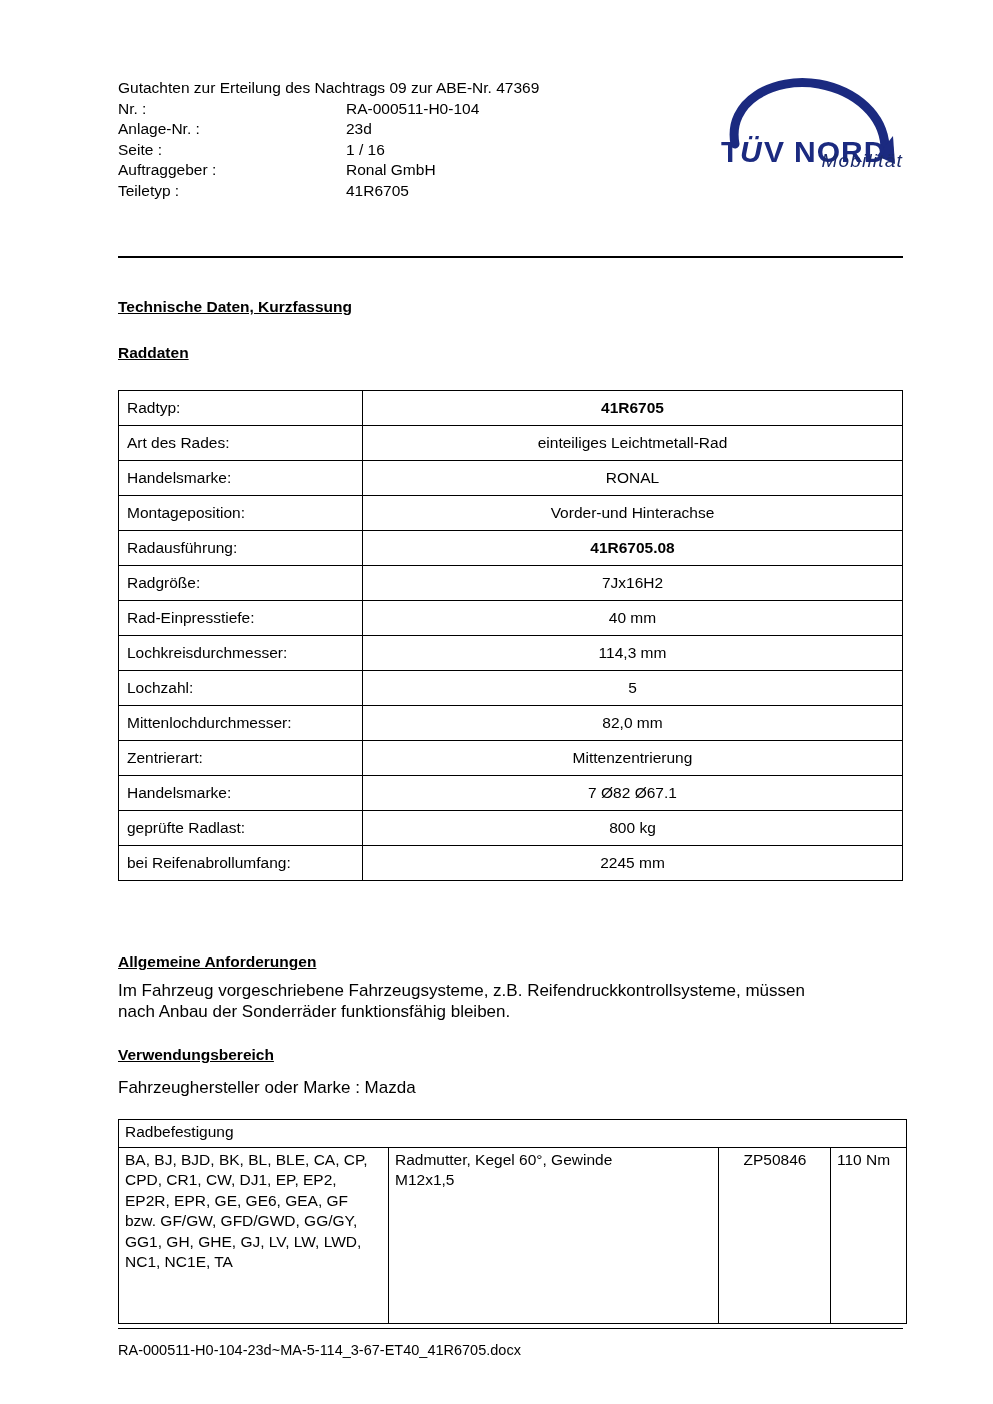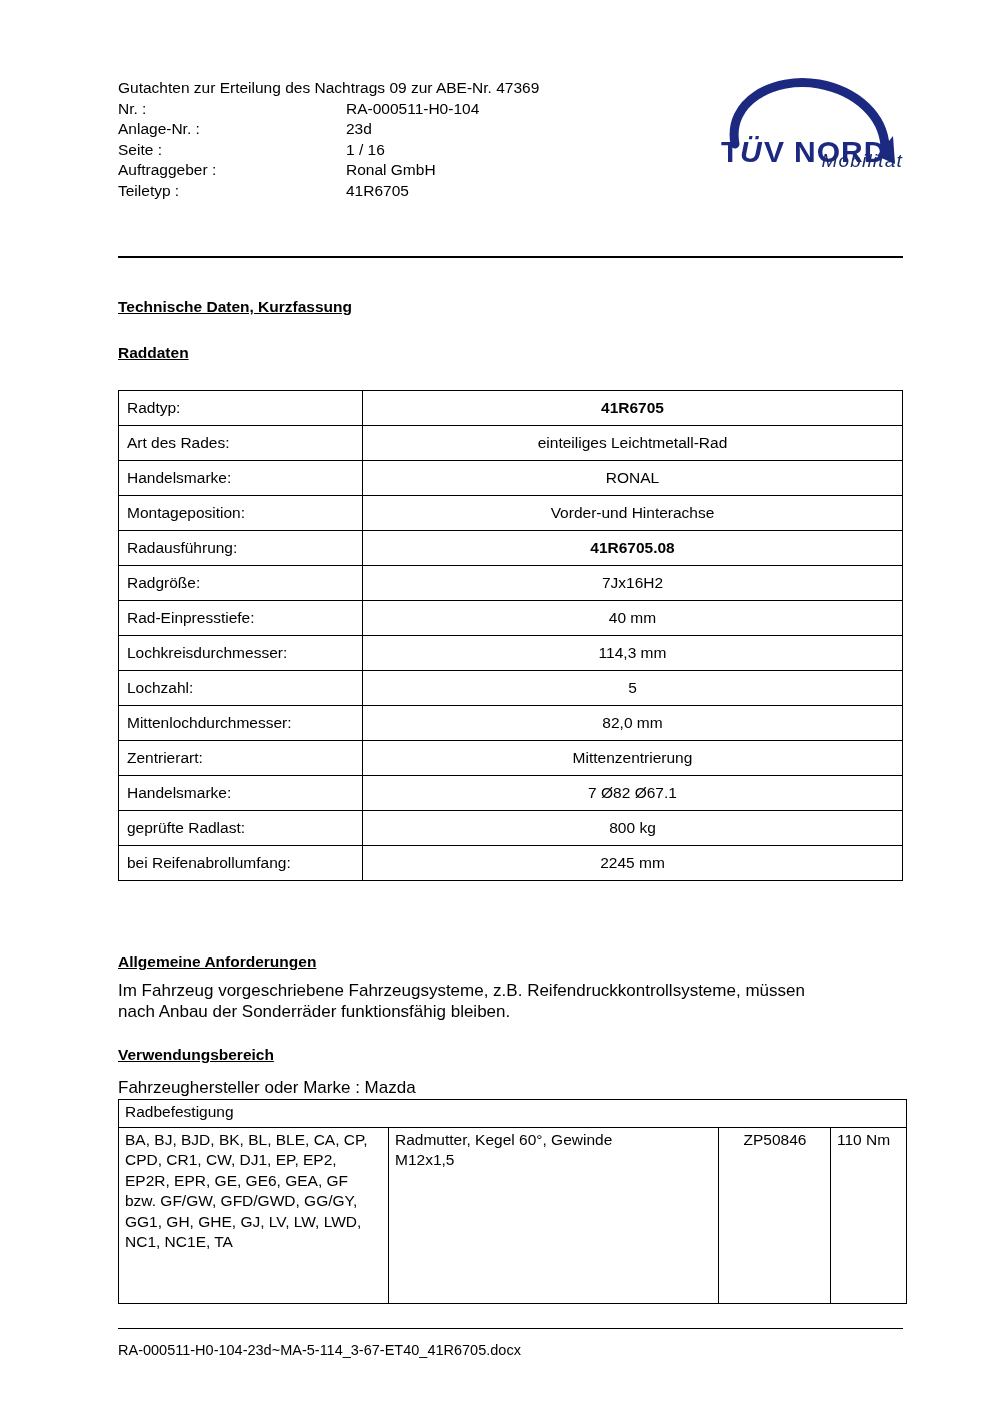--- a/index.html
+++ b/index.html
@@ -111,20 +111,21 @@
   }
   .wheel-table td.val {
     text-align: center;
   }
   .wheel-table td.val.bold {
     font-weight: bold;
   }
 
   
   .fix-table {
+    margin-top: 20px;
     width: 100%;
     table-layout: fixed;
   }
   .fix-table td {
     border: 1px solid #000;
     padding: 2px 5px 3px 6px;
     vertical-align: top;
     line-height: 20.5px;
   }
   .fix-table .full {

